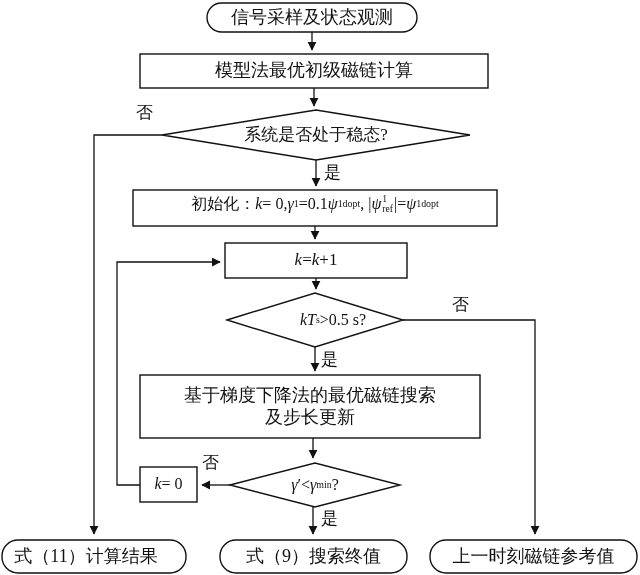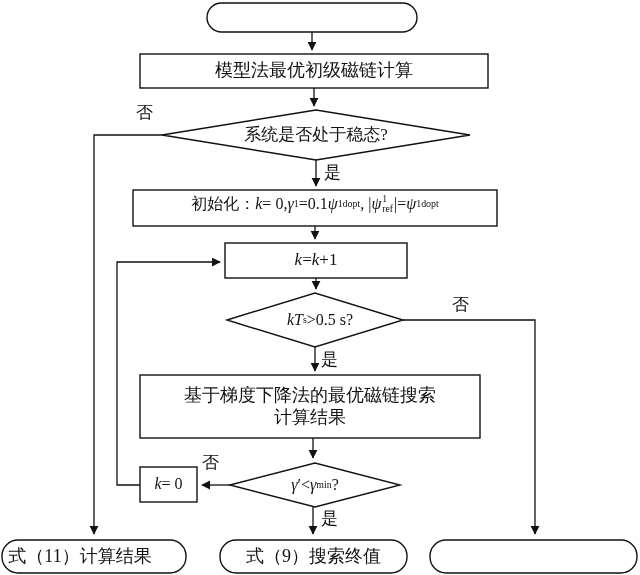--- a/index.html
+++ b/index.html
@@ -60,45 +60,47 @@
       <polygon points="227,320 315,293 403,320 315,347"></polygon>
       <rect x="140" y="375" width="340" height="63"></rect>
       <polygon points="230,485 315,463 400,485 315,507"></polygon>
       <rect x="140" y="467" width="57" height="35"></rect>
       <rect x="2" y="540" width="184" height="33" rx="16"></rect>
       <rect x="220" y="540" width="187" height="33" rx="16"></rect>
       <rect x="430" y="540" width="207" height="33" rx="16"></rect>
     </g>
   </svg>
 
+  <div class="lbl" style="left:207px;top:3px;width:210px;height:29px;font-size:18px;">信号采样及状态观测</div>
 
   <div class="lbl" style="left:162px;top:110px;width:308px;height:50px;font-size:17px;">系统是否处于稳态?</div>
 
   <div class="lbl" style="left:140px;top:54px;width:348px;height:34px;font-size:18px;">模型法最优初级磁链计算</div>
 
   <div class="lbl" style="left:133px;top:190px;width:364px;height:28px;font-size:16px;">初始化： <i>k</i>= 0, <i>γ</i><sup>1</sup>=0.1<i>ψ</i><sub>1dopt</sub>, |<i>ψ</i><span class="ss">
         <span>1</span>
         <span>ref</span>
       </span>|=<i>ψ</i><sub>1dopt</sub></div>
 
   <div class="lbl" style="left:225px;top:243px;width:182px;height:35px;font-size:17px;"><i>k</i>=<i>k</i>+1</div>
 
-  <div class="lbl" style="left:232px;top:293px;width:176px;height:54px;font-size:16px;"><i>kT</i><sub>s</sub>&gt;0.5 s?</div>
+  <div class="lbl" style="left:245px;top:293px;width:176px;height:54px;font-size:16px;"><i>kT</i><sub>s</sub>&gt;0.5 s?</div>
 
   <div class="lbl pre" style="left:140px;top:375px;width:340px;height:63px;font-size:18px;">基于梯度下降法的最优磁链搜索
-计算结果</div>
+及步长更新</div>
 
   <div class="lbl" style="left:140px;top:467px;width:57px;height:35px;font-size:16px;"><i>k</i>= 0</div>
 
   <div class="lbl" style="left:230px;top:463px;width:170px;height:44px;font-size:16px;"><i>γ</i>′&lt;<i>γ</i><sub>min</sub>?</div>
 
-  <div class="lbl" style="left:2px;top:540px;width:156px;height:33px;font-size:18px;">式（11）计算结果</div>
+  <div class="lbl" style="left:8px;top:540px;width:156px;height:33px;font-size:18px;">式（11）计算结果</div>
 
   <div class="lbl" style="left:220px;top:540px;width:187px;height:33px;font-size:18px;">式（9）搜索终值</div>
 
+  <div class="lbl" style="left:430px;top:540px;width:207px;height:33px;font-size:18px;">上一时刻磁链参考值</div>
 
   <span class="elbl" style="left:136px;top:104px;">否</span>
   <span class="elbl" style="left:324px;top:164px;">是</span>
   <span class="elbl" style="left:452px;top:296px;">否</span>
   <span class="elbl" style="left:321px;top:351px;">是</span>
   <span class="elbl" style="left:202px;top:454px;">否</span>
   <span class="elbl" style="left:321px;top:510px;">是</span>
 
 </div>
 

